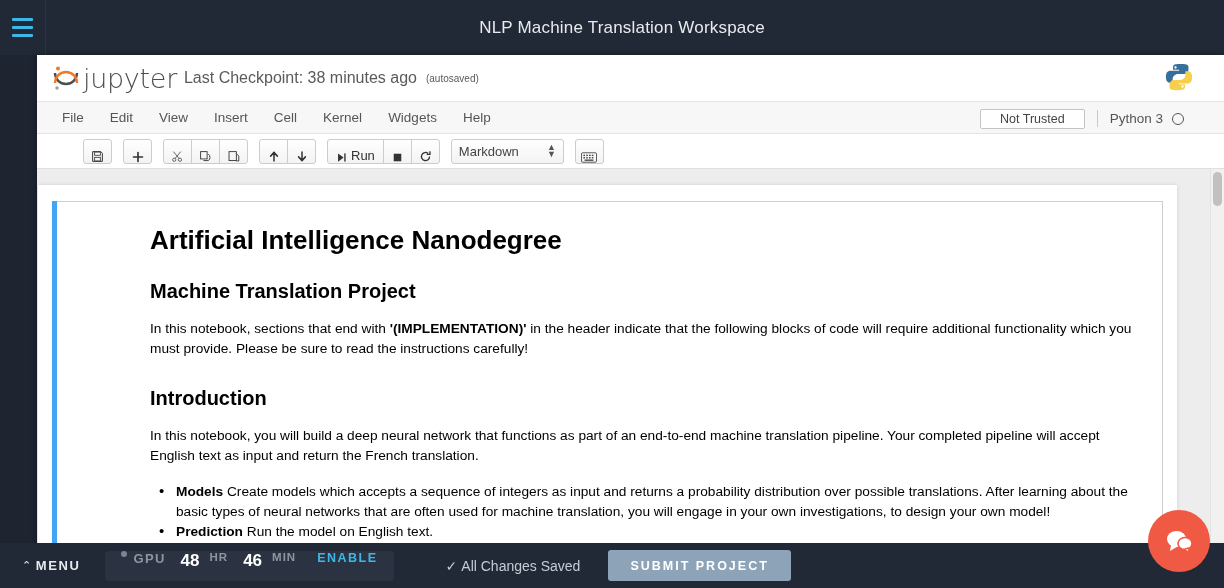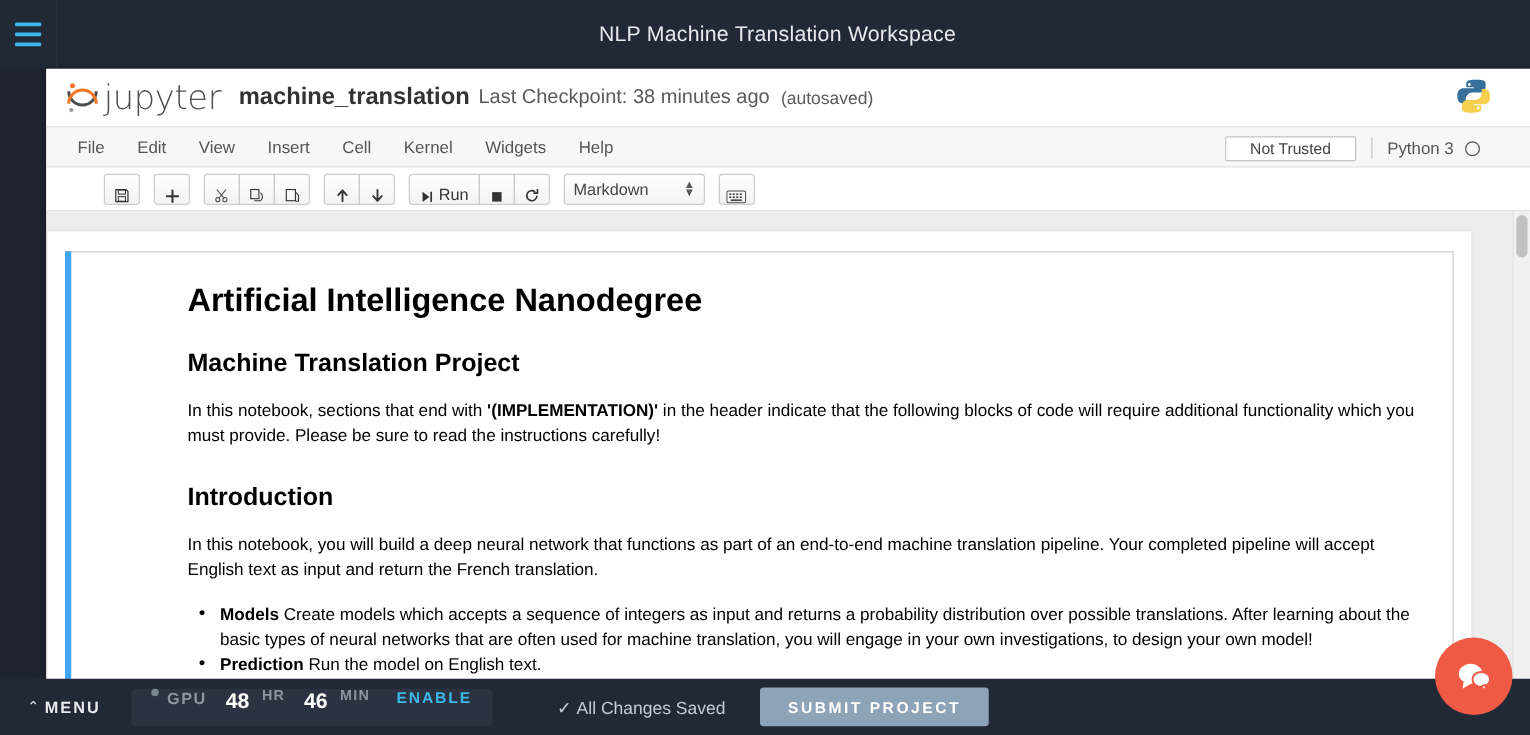--- a/index.html
+++ b/index.html
@@ -68,21 +68,21 @@
   }
   .jp-nbname {
     margin-left: 14px;
     font-size: 19px; color: #333; font-weight: bold;
     cursor: pointer;
   }
   .jp-checkpoint {
     margin-left: 7px; font-size: 16px; color: #5a5a5a;
   }
   .jp-autosave {
-    margin-left: 9px; font-size: 14px; color: #5a5a5a;
+    margin-left: 9px; font-size: 10px; color: #5a5a5a;
   }
   .jp-pylogo {
     position: absolute; right: 30px; top: 7px;
     width: 30px; height: 30px;
   }
 
   
   .jp-menubar {
     height: 33px;
     border-top: 1px solid #e4e4e4;
@@ -318,21 +318,20 @@
       <div class="jp-logo-mark">
         <svg width="30" height="30" viewBox="0 0 30 30">
           <circle cx="7" cy="5.5" r="2" fill="#f37726"></circle>
           <circle cx="6" cy="25" r="1.7" fill="#9e9e9e"></circle>
           <path d="M4 10 A 11 11 0 0 0 26 10" fill="none" stroke="#4e4e4e" stroke-width="2.4"></path>
           <path d="M4 20 A 11 11 0 0 1 26 20" fill="none" stroke="#f37726" stroke-width="2.4"></path>
         </svg>
       </div>
       <span class="jp-logo-text">jupyter</span>
     </div>
-    <span class="jp-nbname">machine_translation</span>
     <span class="jp-checkpoint">Last Checkpoint: 38 minutes ago</span>
     <span class="jp-autosave">(autosaved)</span>
     <div class="jp-pylogo">
       <svg width="30" height="30" viewBox="0 0 32 32">
         <path d="M15.9 2c-3.6 0-6.3.6-6.3 3.3v3h6.5v.9H7.2c-2.8 0-5.2 1.6-5.2 6.4s2.1 6.5 4.9 6.5h2.3v-3.6c0-3.1 2.7-5.6 5.8-5.6h6.4c2.6 0 4.7-2.1 4.7-4.7V5.3C26.1 2.8 23.4 2 19.8 2h-3.9zm-3.6 2.6c.7 0 1.2.6 1.2 1.3s-.5 1.3-1.2 1.3-1.3-.6-1.3-1.3.6-1.3 1.3-1.3z" fill="#366f9a"></path>
         <path d="M16.1 30c3.6 0 6.3-.6 6.3-3.3v-3h-6.5v-.9h8.9c2.8 0 5.2-1.6 5.2-6.4s-2.1-6.5-4.9-6.5h-2.3v3.6c0 3.1-2.7 5.6-5.8 5.6H10.6c-2.6 0-4.7 2.1-4.7 4.7v2.9c0 2.5 2.7 3.3 6.3 3.3h3.9zm3.6-2.6c-.7 0-1.2-.6-1.2-1.3s.5-1.3 1.2-1.3 1.3.6 1.3 1.3-.6 1.3-1.3 1.3z" fill="#f5d04f"></path>
       </svg>
     </div>
   </div>
 

